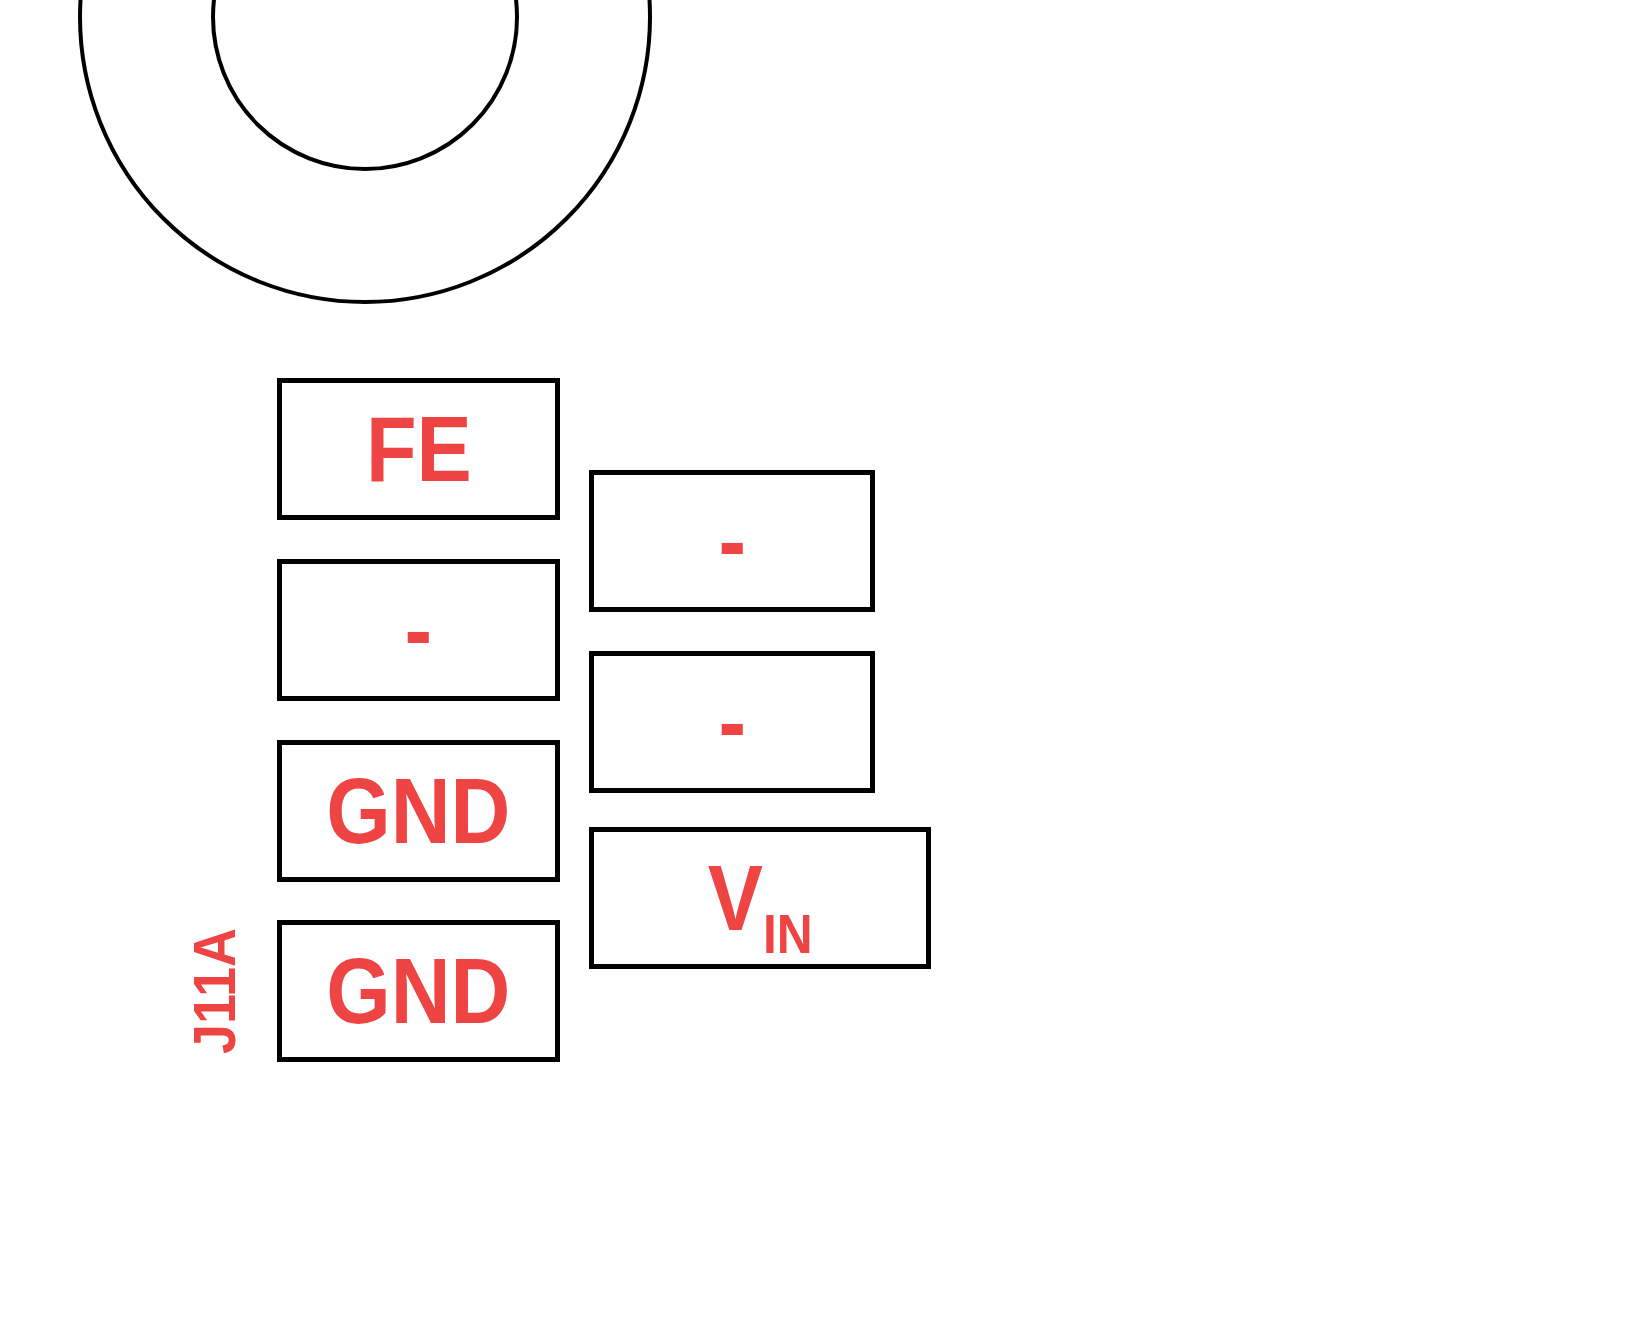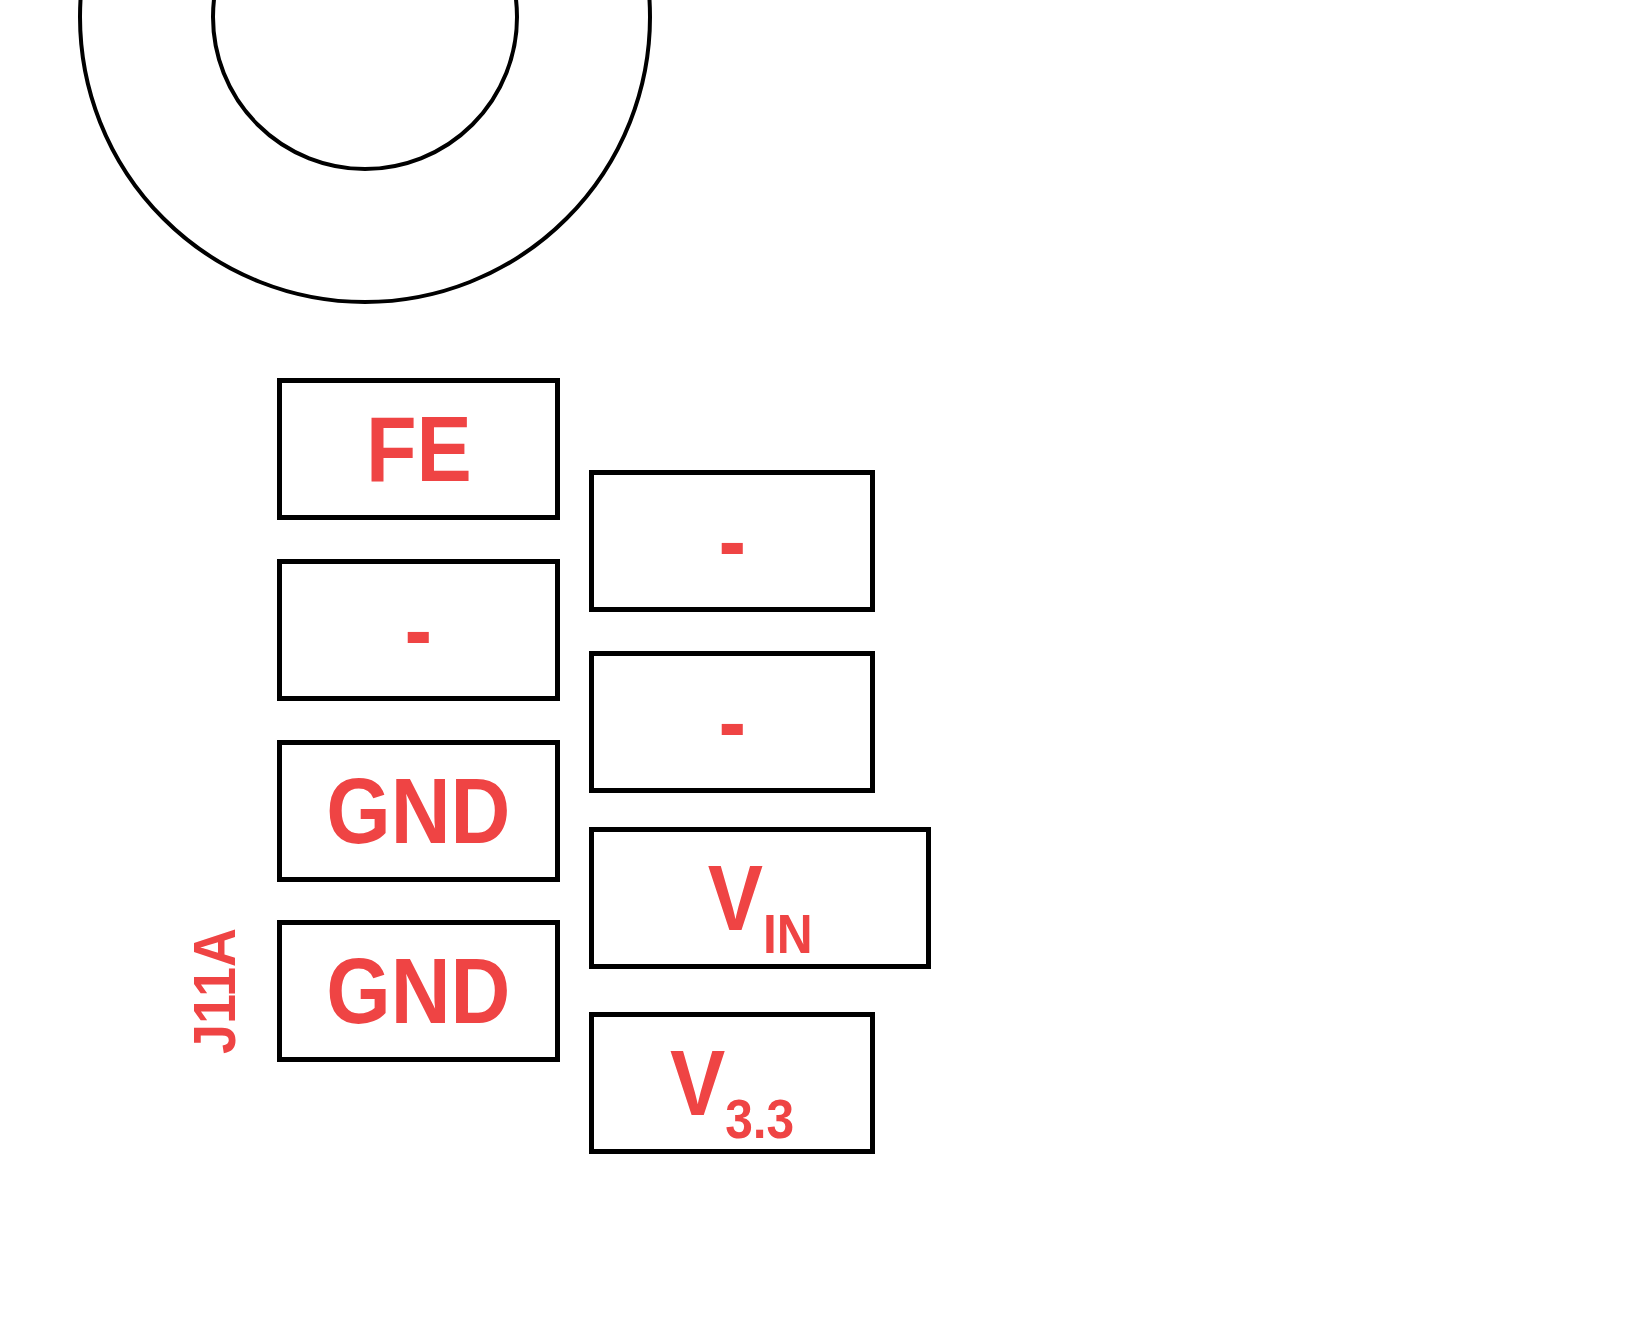--- a/index.html
+++ b/index.html
@@ -87,21 +87,16 @@
   <div class="pin-box rp1">
     <span class="pin-inner">
       <span>-</span><span class="pin-sub"></span>
     </span>
   </div>
   <div class="pin-box rp2">
     <span class="pin-inner">
       <span>V</span><span class="pin-sub">IN</span>
     </span>
   </div>
-  <div class="pin-box rp3">
-    <span class="pin-inner">
-      <span>V</span><span class="pin-sub">3.3</span>
-    </span>
-  </div>
 
   <div class="connector-label">J11A</div>
 
 </div>
 
 </body></html>

